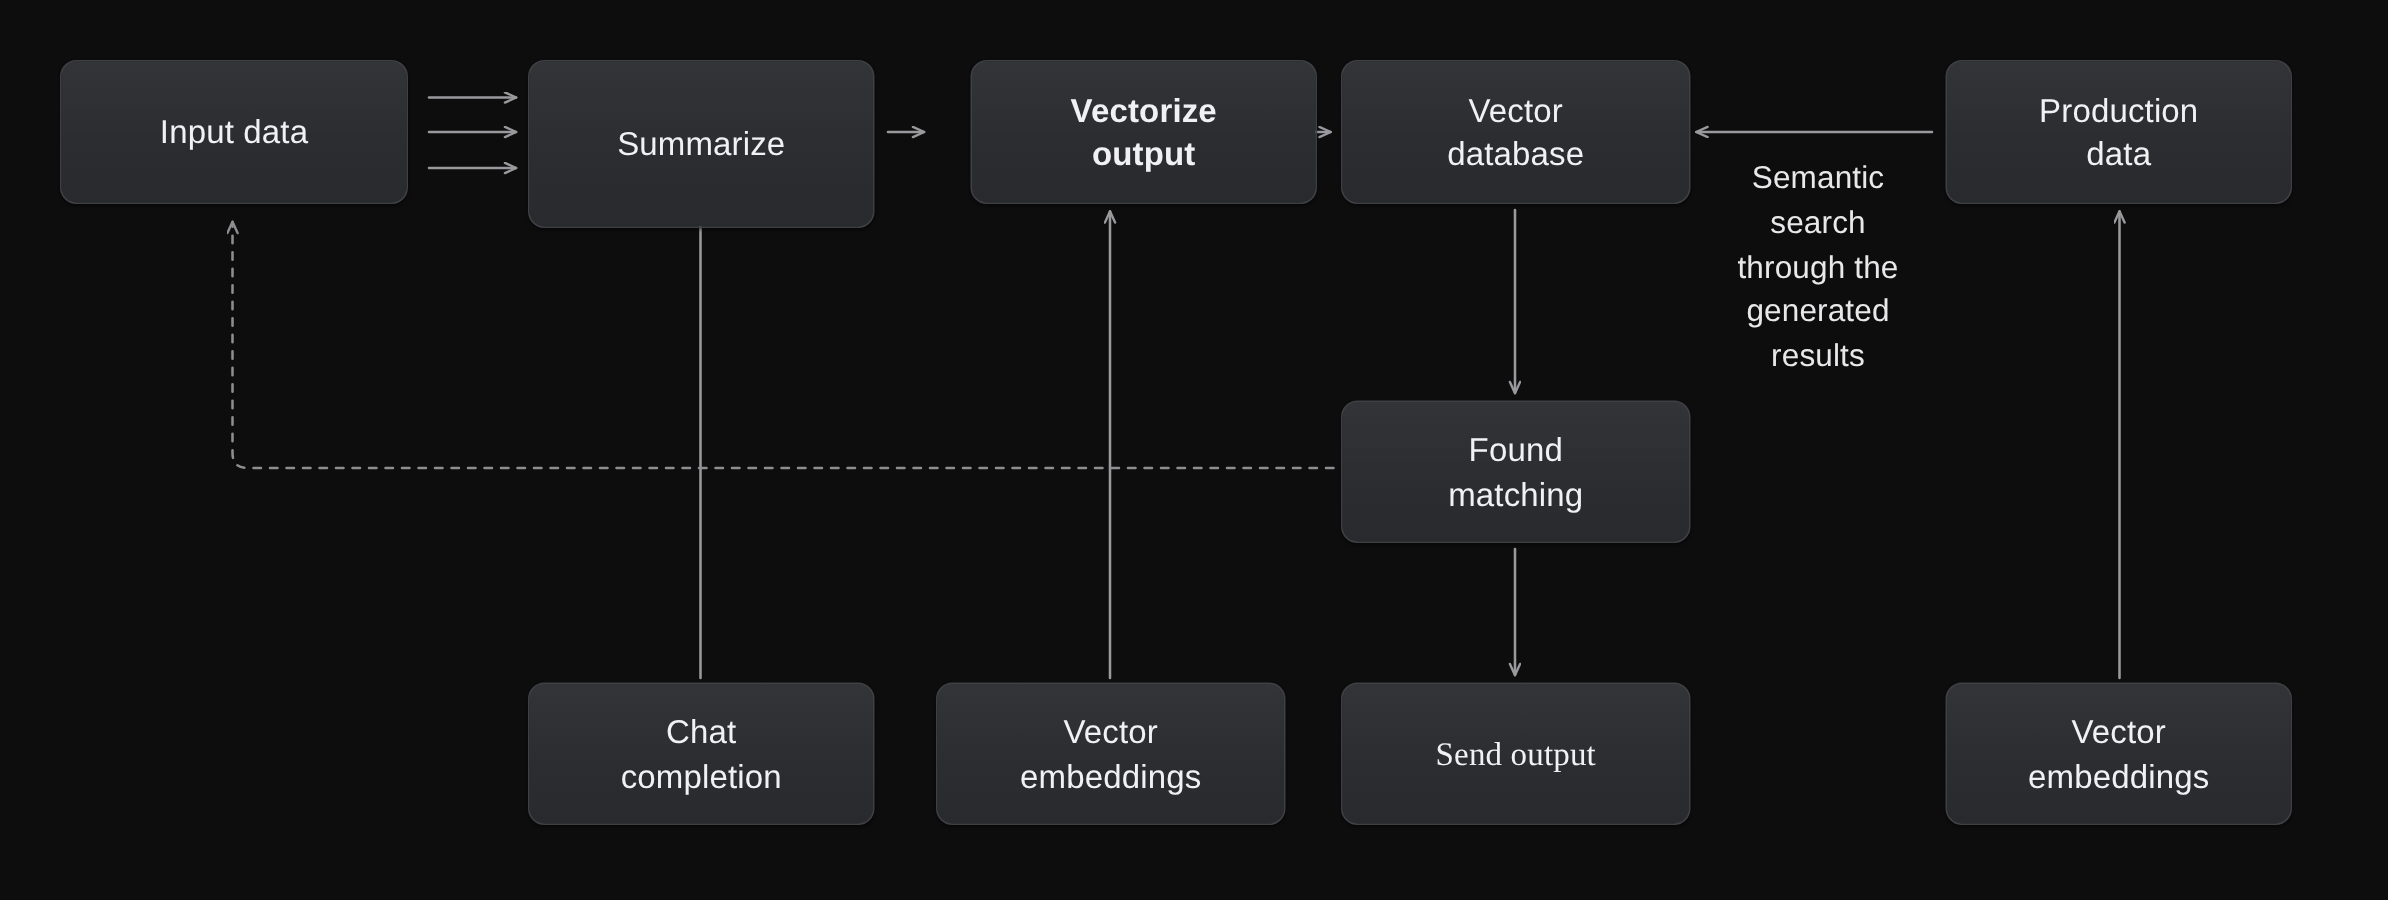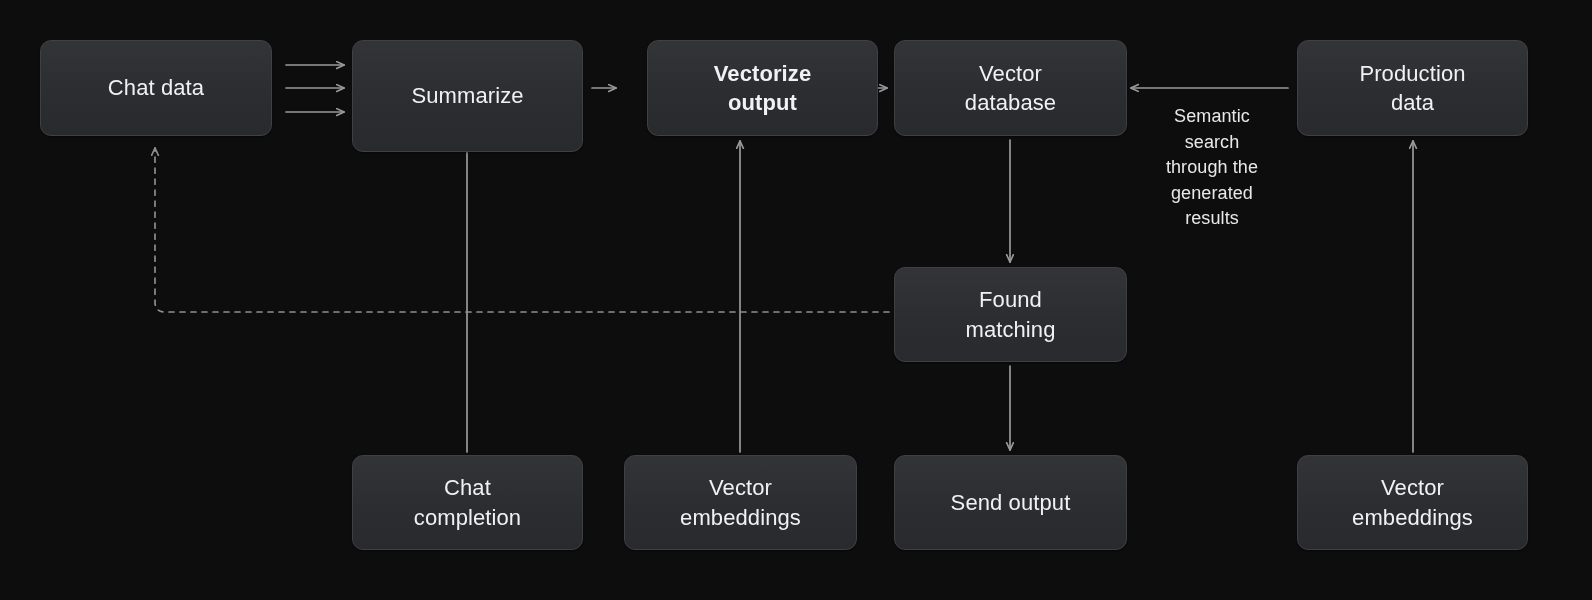--- a/index.html
+++ b/index.html
@@ -36,21 +36,21 @@
   svg.edges {
     position: absolute;
     left: 0; top: 0;
     width: 1592px;
     height: 600px;
     pointer-events: none;
   }
   .edge-label {
     position: absolute;
     color: #e8e8ea;
-    font-size: 18px;
+    font-size: 21px;
     line-height: 1.42;
     text-align: center;
     white-space: pre-line;
     letter-spacing: 0.1px;
   }
 </style>
 </head>
 <body>
 
 <div id="canvas">
@@ -85,21 +85,21 @@
 
       <line x1="740" y1="452" x2="740" y2="141" marker-end="url(#ah)"></line>
 
       <line x1="1413" y1="452" x2="1413" y2="141" marker-end="url(#ah)"></line>
     </g>
 
     <path d="M889,312 L165,312 Q155,312 155,302 L155,148" fill="none" stroke="#8e8e92" stroke-width="1.7" stroke-dasharray="5 6" stroke-linecap="round" marker-end="url(#ahd)"></path>
   </svg>
 
   <div class="node" style="left:40px; top:40px; width:232px; height:96px;">
-    <span>Chat data</span>
+    <span>Input data</span>
   </div>
 
   <div class="node" style="left:352px; top:40px; width:231px; height:112px;">
     <span>Summarize</span>
   </div>
 
   <div class="node" style="left:647px; top:40px; width:231px; height:96px;font-weight:bold;">
     <span>Vectorize
 output</span>
   </div>
@@ -122,21 +122,21 @@
   <div class="node" style="left:352px; top:455px; width:231px; height:95px;">
     <span>Chat
 completion</span>
   </div>
 
   <div class="node" style="left:624px; top:455px; width:233px; height:95px;">
     <span>Vector
 embeddings</span>
   </div>
 
-  <div class="node" style="left:894px; top:455px; width:233px; height:95px;">
+  <div class="node" style="left:894px; top:455px; width:233px; height:95px;font-family:Liberation Serif, serif;">
     <span>Send output</span>
   </div>
 
   <div class="node" style="left:1297px; top:455px; width:231px; height:95px;">
     <span>Vector
 embeddings</span>
   </div>
 
   <div class="edge-label" style="left:1137px; top:104px; width:150px;">Semantic
 search

